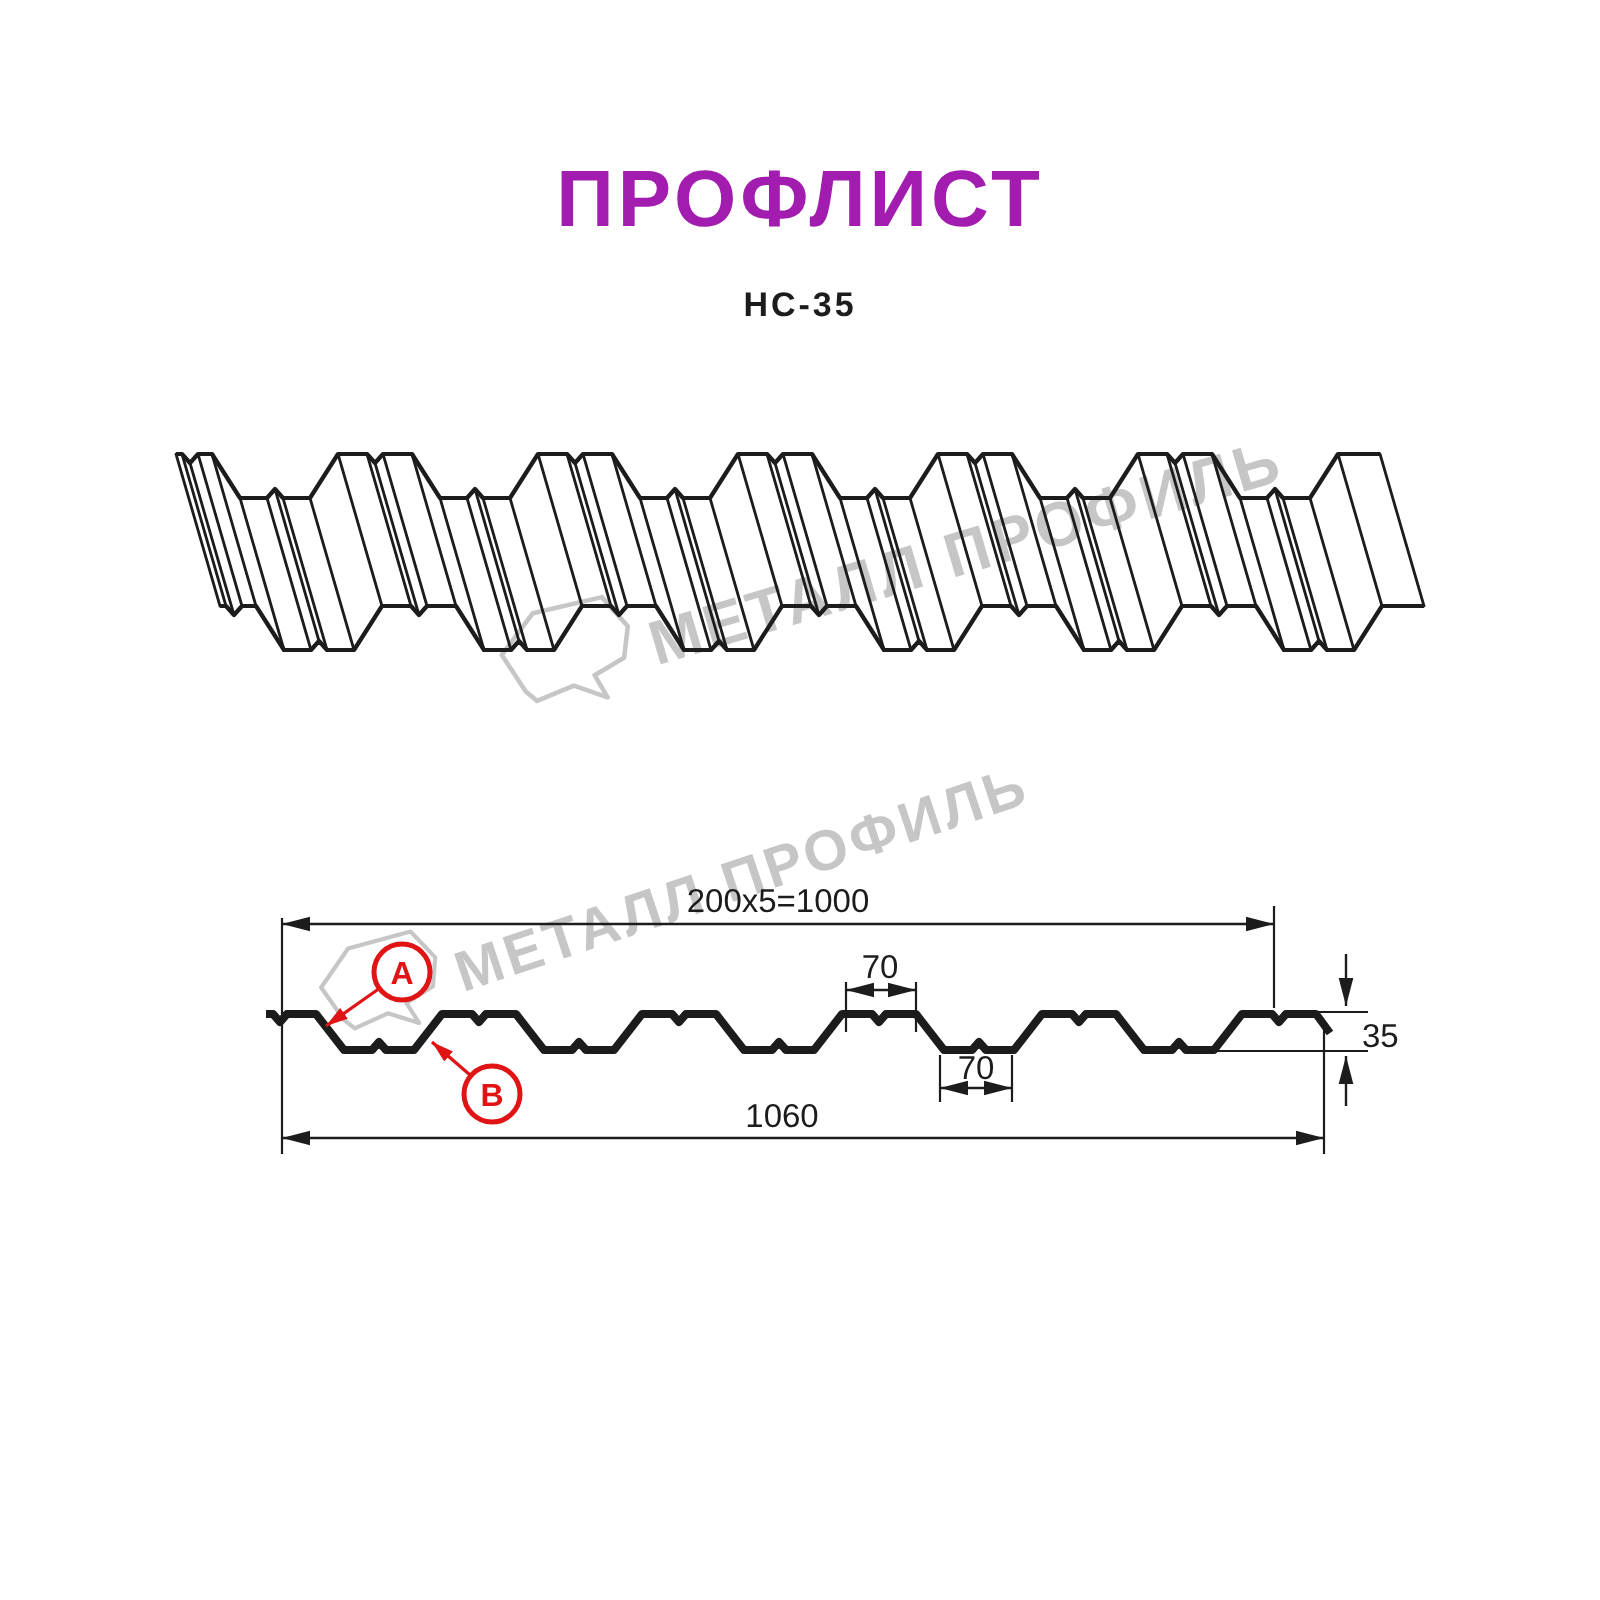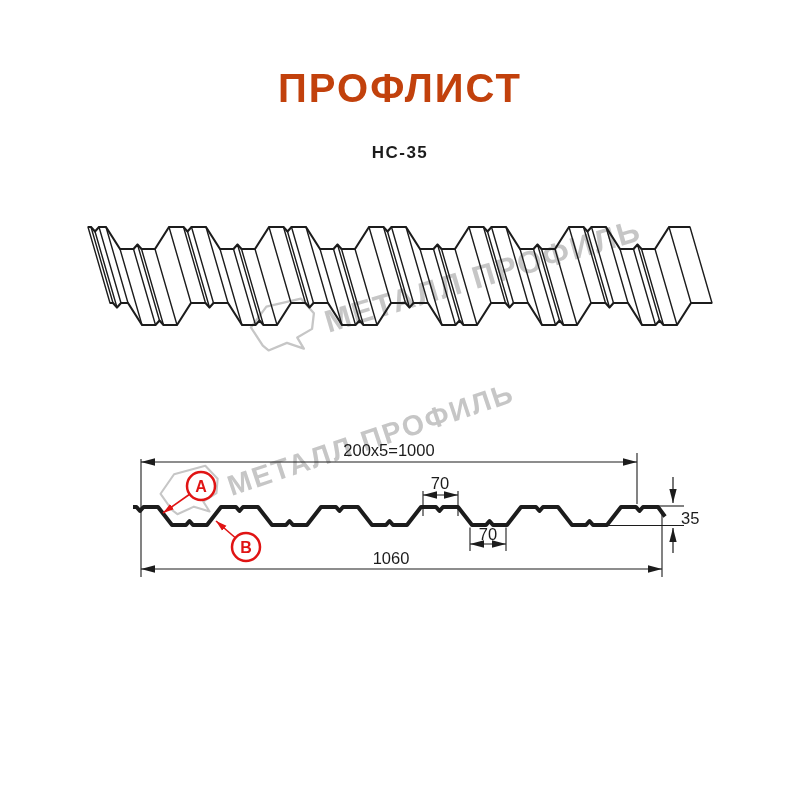--- a/index.html
+++ b/index.html
@@ -1,21 +1,21 @@
 <!DOCTYPE html>
 <html style="--ink: #1c1c1c; --red: #e01414; --wm: #c6c6c6;"><head>
 <meta charset="utf-8">
 <style>
   html,body{margin:0;padding:0;background:#fff;}
   .page{position:relative;width:800px;height:800px;background:#fff;overflow:hidden;
         font-family:"Liberation Sans",sans-serif;}
   .art{position:absolute;left:0;top:0;}
-  .title{position:absolute;left:0;right:0;top:66px;margin:0;text-align:center;
+  .title{position:absolute;left:0;right:0;top:78px;margin:0;text-align:center;
          font-family:"Liberation Sans",sans-serif;font-weight:700;font-size:40px;
-         letter-spacing:2px;color:#c2410c;z-index:2;}
+         letter-spacing:2px;color:#a21caf;z-index:2;}
   .subtitle{position:absolute;left:0;right:0;top:115px;text-align:center;
          font-weight:700;font-size:17px;letter-spacing:1.5px;color:#1c1c1c;z-index:2;margin-top:28px;}
   .footer{position:absolute;left:0;right:0;top:706px;text-align:center;
          font-weight:700;font-size:17px;letter-spacing:0.6px;color:#1a1a1a;z-index:2;}
   .c3d{stroke:var(--ink,#1c1c1c);stroke-width:1.4;fill:none;stroke-linecap:round;}
   .p3d{stroke:var(--ink,#1c1c1c);stroke-width:2.1;fill:none;stroke-linejoin:round;}
   .secpath{stroke:var(--ink,#1c1c1c);stroke-width:4;fill:none;stroke-linejoin:round;}
   .ext{stroke:var(--ink,#1c1c1c);stroke-width:1.1;}
   .dline{stroke:var(--ink,#1c1c1c);stroke-width:1.2;}
   .dimtext{font-family:"Liberation Sans",sans-serif;font-size:16.5px;fill:var(--ink,#1c1c1c);}

